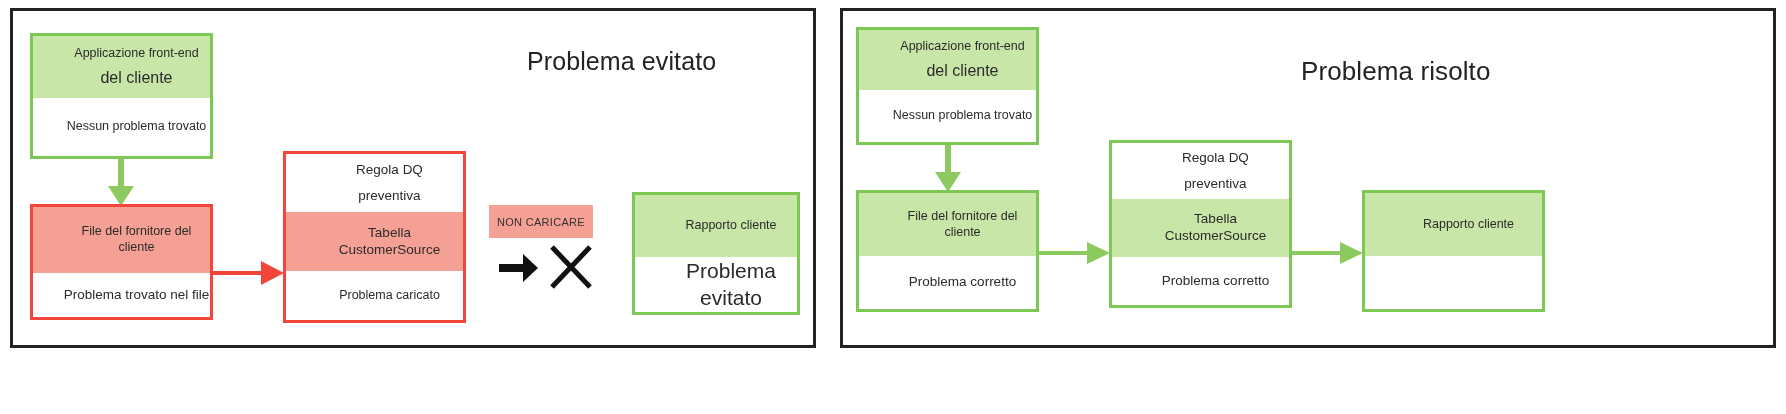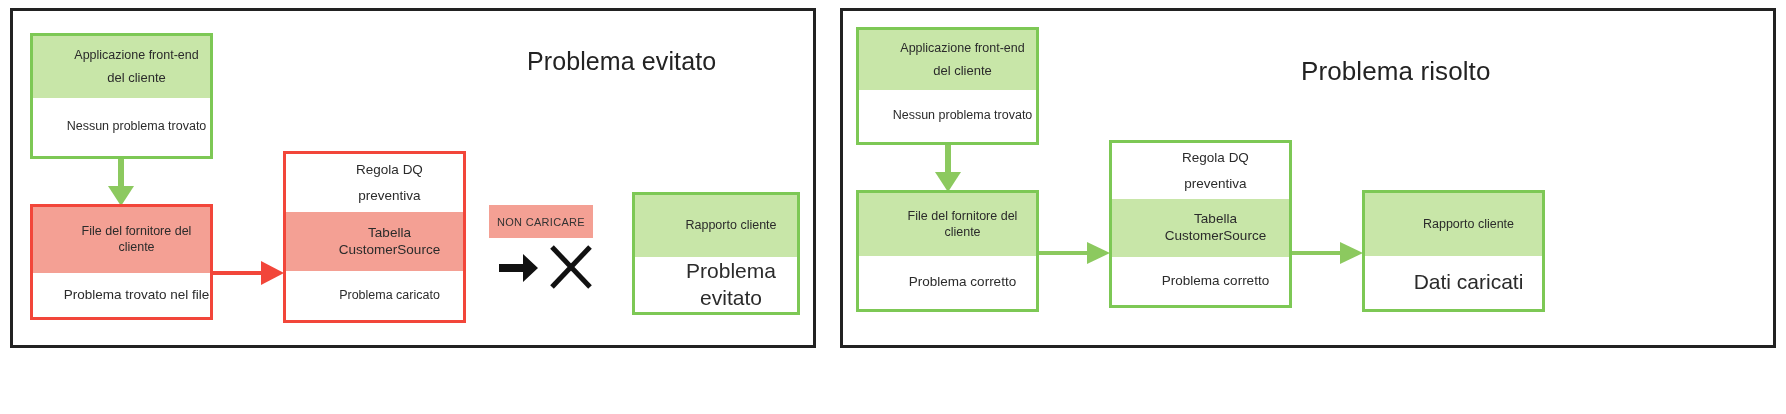--- a/index.html
+++ b/index.html
@@ -31,21 +31,21 @@
   .node .band{display:flex;align-items:center;justify-content:center;text-align:center;line-height:1.25;padding-left:30px;}
   .node .band.white{background:#ffffff;}
 
   .green{border:3px solid #7dc855;}
   .green .tint{background:#c8e6a8;}
   .red{border:3px solid #f2463a;}
   .red .tint{background:#f4a094;}
 
   .t-small{font-size:12.5px;}
   .t-mid{font-size:13.5px;}
-  .t-large{font-size:13px;}
+  .t-large{font-size:16px;}
   .t-xl{font-size:21px;}
 
   
   .badge{
     position:absolute;background:#f4a094;display:flex;align-items:center;
     justify-content:center;font-size:11px;letter-spacing:.3px;color:#333;
     box-sizing:border-box;
   }
 
   
@@ -188,18 +188,15 @@
     <svg width="72" height="28" viewBox="0 0 72 28">
       <line x1="0" y1="14" x2="52" y2="14" stroke="#8cc95f" stroke-width="4"></line>
       <polygon points="71,14 48,3 48,25" fill="#8cc95f"></polygon>
     </svg>
   </div>
 
   <div class="node green" style="left:1362px;top:190px;width:183px;height:122px;">
     <div class="band tint" style="height:63px;">
       <span class="t-small">Rapporto cliente</span>
     </div>
-    <div class="band white" style="flex:1;">
-      <span class="t-xl">Dati caricati</span>
-    </div>
   </div>
 
 </div>
 
 </body></html>

